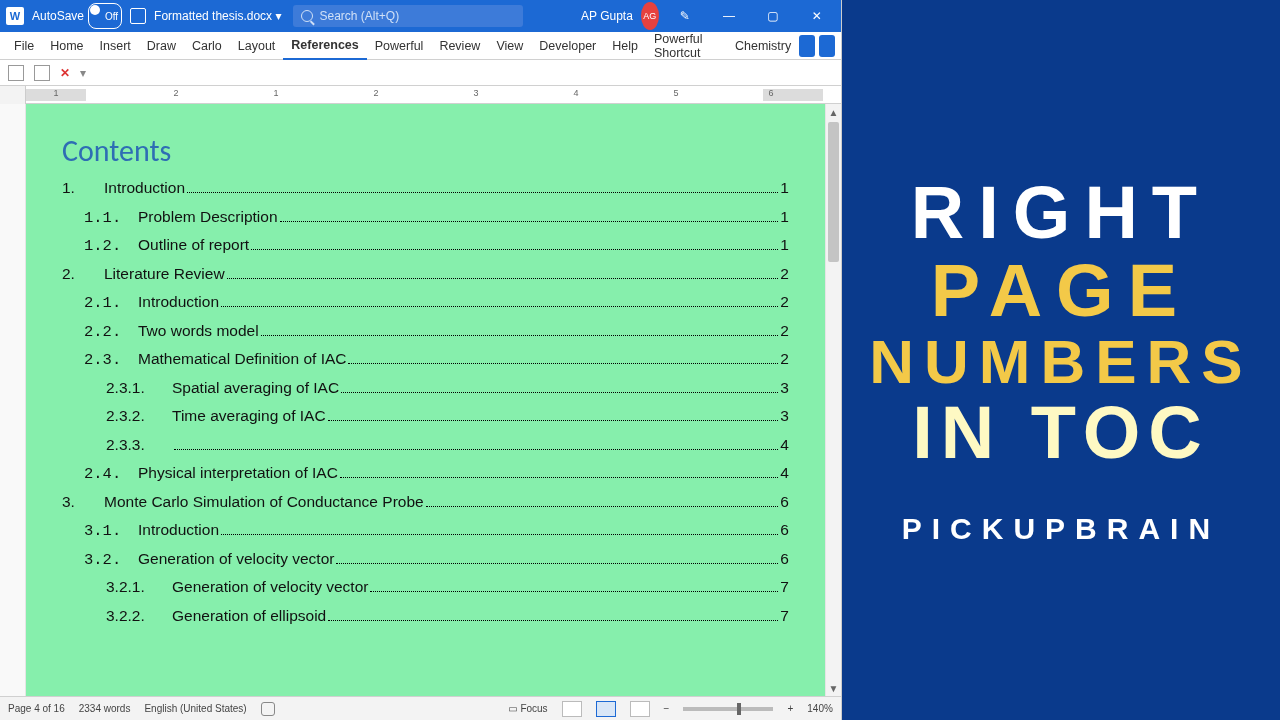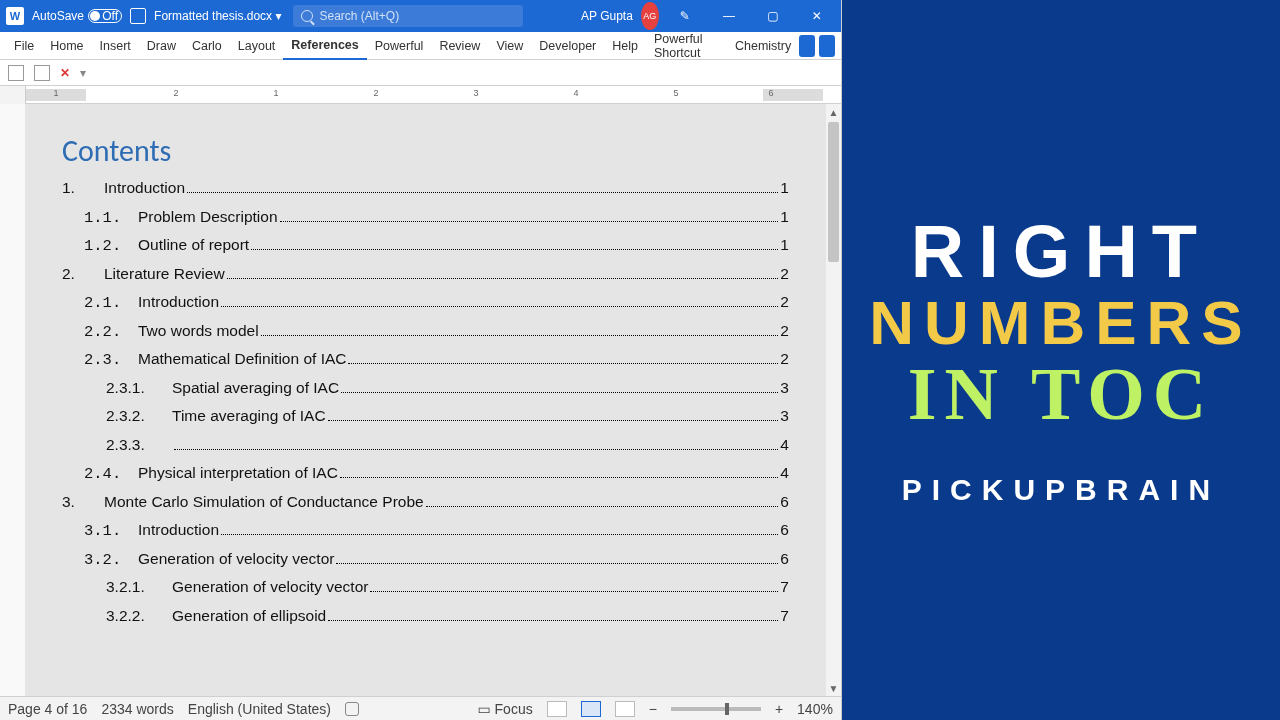--- a/index.html
+++ b/index.html
@@ -2,28 +2,28 @@
 <html><head>
 <meta charset="utf-8">
 <style>
 * { margin:0; padding:0; box-sizing:border-box; font-family:"Segoe UI",Arial,sans-serif; }
 html,body{width:1280px;height:720px;overflow:hidden;background:#fff;}
 .root{display:flex;width:1280px;height:720px;}
 .word{flex:0 0 820px;display:flex;flex-direction:column;background:#fff;border-right:1px solid #ccc;}
 .bannerR{flex:1;background:#0a3a8c;display:flex;flex-direction:column;align-items:center;justify-content:center;padding:30px 10px;}
 .bannerR .big{color:#fff;font-weight:800;font-size:74px;letter-spacing:14px;line-height:1.05;text-align:center;font-family:Arial,sans-serif;}
 .bannerR .yel{color:#f3c948;}
-.bannerR .blk{color:#bef264;font-family:Liberation Serif, serif;}
+.bannerR .blk{color:#fef9c3;}
 .bannerR .brand{color:#fff;font-weight:800;font-size:30px;letter-spacing:10px;margin-top:40px;}
 
 
 .titlebar{height:32px;background:#1c69d4;display:flex;align-items:center;color:#fff;font-size:12px;padding:0 6px;gap:8px;}
 .titlebar .wicon{width:18px;height:18px;background:#fff;color:#1c69d4;font-weight:700;font-size:11px;display:flex;align-items:center;justify-content:center;border-radius:2px;}
 .autosave{display:flex;align-items:center;gap:4px;}
-.toggle{width:34px;height:14px;border:1px solid #fff;border-radius:8px;position:relative;display:flex;align-items:center;justify-content:flex-end;font-size:12px;padding-right:3px;}
+.toggle{width:34px;height:26px;border:1px solid #fff;border-radius:8px;position:relative;display:flex;align-items:center;justify-content:flex-end;font-size:10px;padding-right:3px;}
 .toggle::before{content:"";position:absolute;left:1px;top:1px;width:10px;height:10px;border-radius:50%;background:#fff;}
 .saveicon{width:16px;height:16px;border:1.5px solid #fff;border-radius:2px;position:relative;}
 .titlebar .docname{font-size:12px;}
 .searchbox{flex:0 0 230px;height:22px;background:#3d7bd9;border-radius:3px;display:flex;align-items:center;padding:0 8px;gap:6px;color:#cfe0f7;font-size:12px;margin-left:4px;}
 .sicon{width:12px;height:12px;border:1.5px solid #cfe0f7;border-radius:50%;position:relative;}
 .sicon::after{content:"";position:absolute;width:5px;height:1.5px;background:#cfe0f7;bottom:-2px;right:-3px;transform:rotate(45deg);}
 .titlebar .spacer{flex:1;}
 .avatar{width:18px;height:28px;border-radius:50%;background:#e6413f;font-size:9px;display:flex;align-items:center;justify-content:center;}
 .winbtn{width:36px;height:32px;display:flex;align-items:center;justify-content:center;color:#fff;font-size:12px;}
 
@@ -43,38 +43,38 @@
 .ruler .corner{position:absolute;left:0;top:0;width:26px;height:18px;background:#f3f3f3;border-right:1px solid #ccc;}
 .ruler .track{position:absolute;left:26px;right:18px;top:0;height:18px;}
 .ruler .track .rgray{position:absolute;top:3px;height:12px;background:#dcdcdc;}
 .ruler .rg1{left:0;width:60px;}
 .ruler .rg2{right:0;width:60px;}
 .ruler .num{position:absolute;top:2px;transform:translateX(-50%);}
 
 
 .docwrap{flex:1;overflow:hidden;display:flex;}
 .vruler{width:26px;background:#f9f9f9;border-right:1px solid #e5e5e5;}
-.page{flex:1;background:#e5e5e5;padding:28px 36px 0 36px;overflow:hidden;}
+.page{flex:1;background:#86efac;padding:28px 36px 0 36px;overflow:hidden;}
 .contents-title{color:#2e6db4;font-size:30px;font-weight:400;margin-bottom:10px;font-family:Calibri,Arial,sans-serif;}
 .tocline{display:flex;align-items:baseline;font-family:Cambria,Georgia,serif;font-size:15.5px;color:#111;height:28.5px;white-space:nowrap;}
 .tocline .num{flex:0 0 auto;}
 .tocline .gap{display:inline-block;}
 .tocline .txt{flex:0 0 auto;}
 .tocline .dots{flex:1;border-bottom:1.5px dotted #000;margin:0 2px 3px 2px;min-width:10px;}
 .tocline .pg{flex:0 0 auto;}
 .l1 .num{width:20px;} .l1 .gap{width:22px;}
 .l2{padding-left:22px;} .l2 .num{width:34px;font-family:Liberation Mono, monospace;} .l2 .gap{width:20px;}
 .l3{padding-left:44px;} .l3 .num{width:48px;} .l3 .gap{width:18px;}
 .docwrap{position:relative;}
 .scrollbar{width:16px;background:#f3f3f3;display:flex;flex-direction:column;border-left:1px solid #e5e5e5;}
 .scrollbar .arr{height:16px;display:flex;align-items:center;justify-content:center;color:#666;font-size:10px;}
 .scrollbar .thumb{margin:2px;background:#c4c4c4;border-radius:2px;height:140px;}
 
 
-.status{height:24px;background:#f3f3f3;border-top:1px solid #d0d0d0;display:flex;align-items:center;font-size:14px;color:#444;padding:0 8px;gap:14px;}
+.status{height:24px;background:#f3f3f3;border-top:1px solid #d0d0d0;display:flex;align-items:center;font-size:10px;color:#444;padding:0 8px;gap:14px;}
 .status .spacer{flex:1;}
 .status .vbtn{width:20px;height:16px;border:1px solid #bbb;background:#fff;}
 .status .vbtn.active{background:#d8e6f7;border-color:#1c69d4;}
 .zoomslider{width:90px;height:4px;background:#bbb;position:relative;}
 .zoomslider::before{content:"";position:absolute;left:60%;top:-4px;width:4px;height:12px;background:#666;}
 </style>
 </head>
 <body>
 
 <div class="root">
@@ -286,17 +286,18 @@
       <span>−</span>
       <div class="zoomslider"></div>
       <span>+</span>
       <span>140%</span>
     </div>
 
   </div>
 
   <div class="bannerR">
     <div class="big">RIGHT</div>
+    <div class="big yel">PAGE</div>
     <div class="big yel" style="font-size:62px;letter-spacing:10px">NUMBERS</div>
     <div class="big blk" style="letter-spacing:8px">IN TOC</div>
     <div class="brand">PICKUPBRAIN</div>
   </div>
 </div>
 
 </body></html>

